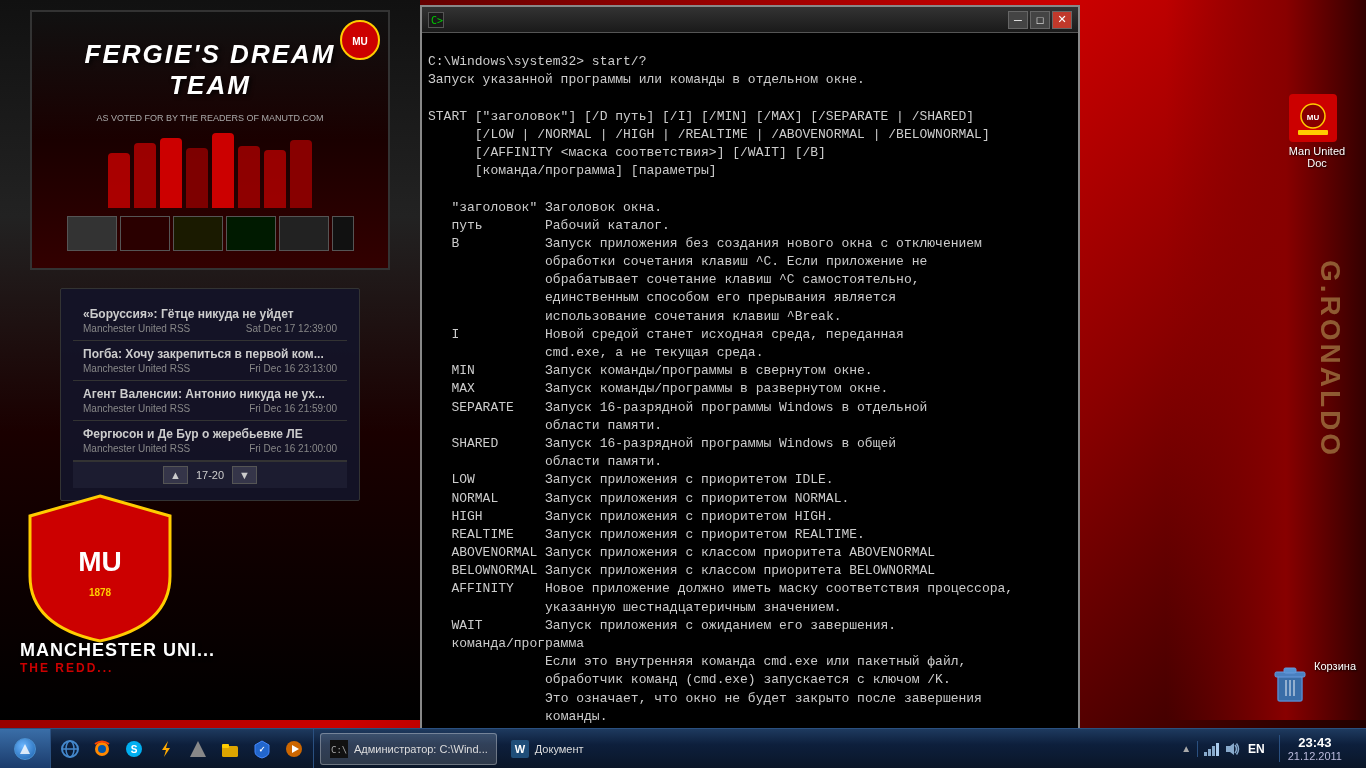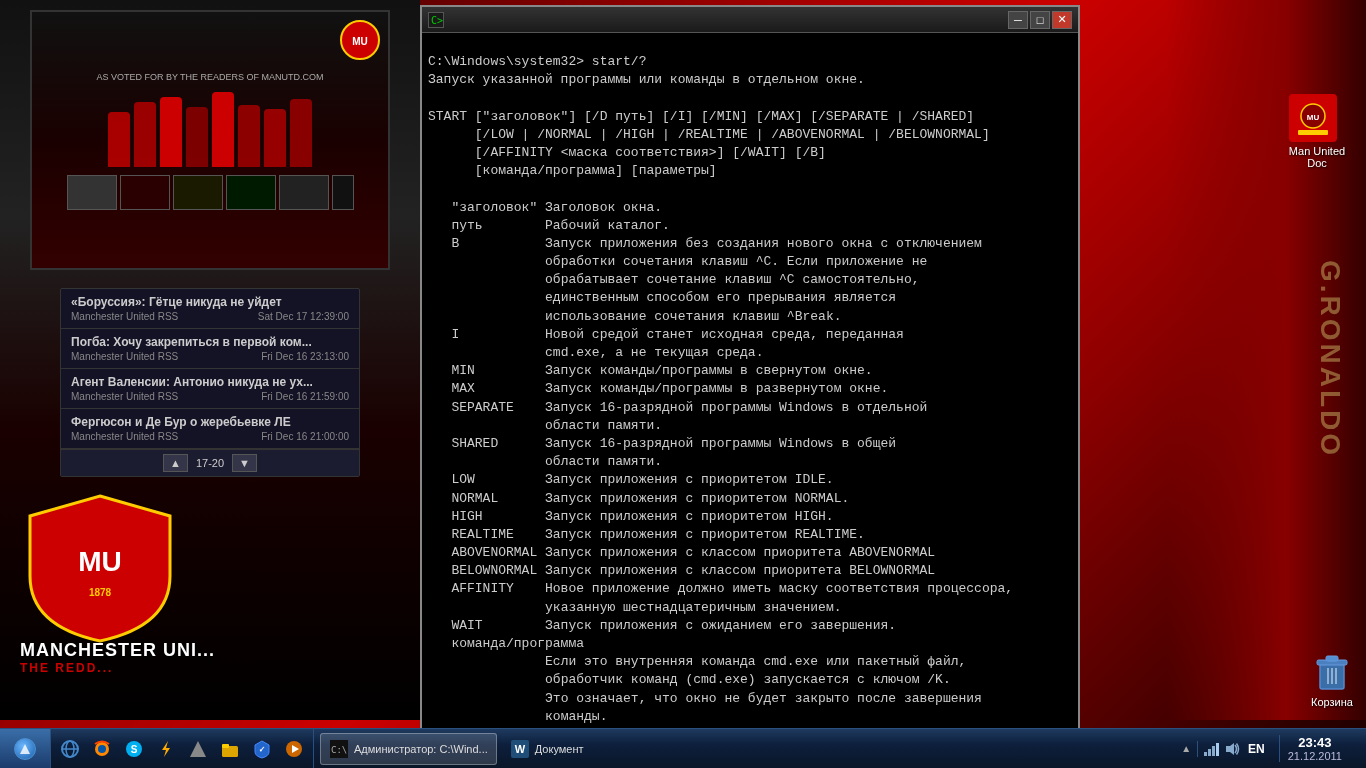--- a/index.html
+++ b/index.html
@@ -81,21 +81,21 @@
       top: 8px;
       right: 8px;
     }
 
     
     .news-widget {
       width: 300px;
       background: rgba(20, 20, 40, 0.92);
       border: 1px solid #333;
       margin: 8px auto;
-      padding: 0;
+      padding: 12px;
       border-radius: 2px;
     }
 
     .news-item {
       padding: 6px 10px;
       border-bottom: 1px solid #333;
       cursor: pointer;
     }
 
     .news-item:last-of-type { border-bottom: none; }
@@ -192,22 +192,21 @@
       max-width: 70px;
       margin-left: 8px;
     }
 
     
     .recycle-bin {
       position: absolute;
       bottom: 60px;
       right: 10px;
       display: flex;
-      flex-direction: column;
-      align-items: center;
+      align-items: flex-start;
       cursor: pointer;
     }
 
     .recycle-bin-icon {
       width: 48px;
       height: 48px;
       display: flex;
       align-items: center;
       justify-content: center;
       font-size: 32px;
@@ -477,20 +476,21 @@
   </style>
 </head>
 <body>
 
 <div class="desktop">
   <div class="desktop-bg"></div>
 
   <div class="desktop-bg-left">
 
     <div class="fergie-dream-team">
+      <div class="fergie-title">FERGIE'S DREAM TEAM</div>
       <div class="fergie-subtitle">AS VOTED FOR BY THE READERS OF MANUTD.COM</div>
 
       <svg class="mu-logo-small" viewBox="0 0 40 40">
         <circle cx="20" cy="20" r="19" fill="#cc0000" stroke="#ffcc00" stroke-width="2"></circle>
         <text x="20" y="25" text-anchor="middle" fill="white" font-size="10" font-weight="bold">MU</text>
       </svg>
 
       <div style="display:flex; gap:4px; margin-top:10px; align-items:flex-end;">
         <div style="width:22px;height:55px;background:#cc0000;border-radius:4px 4px 0 0;opacity:0.8;"></div>
         <div style="width:22px;height:65px;background:#aa0000;border-radius:4px 4px 0 0;opacity:0.9;"></div>

